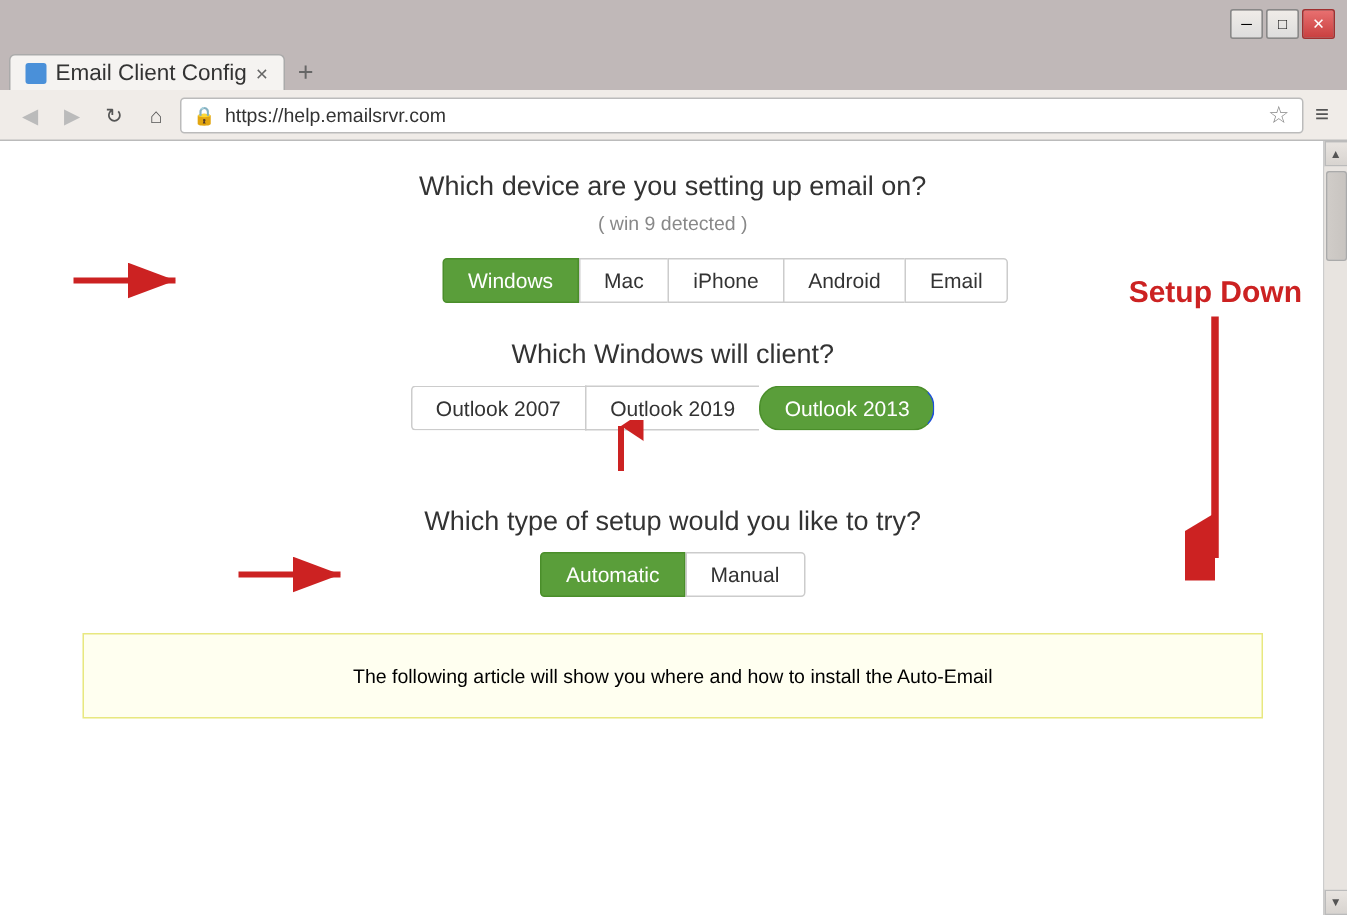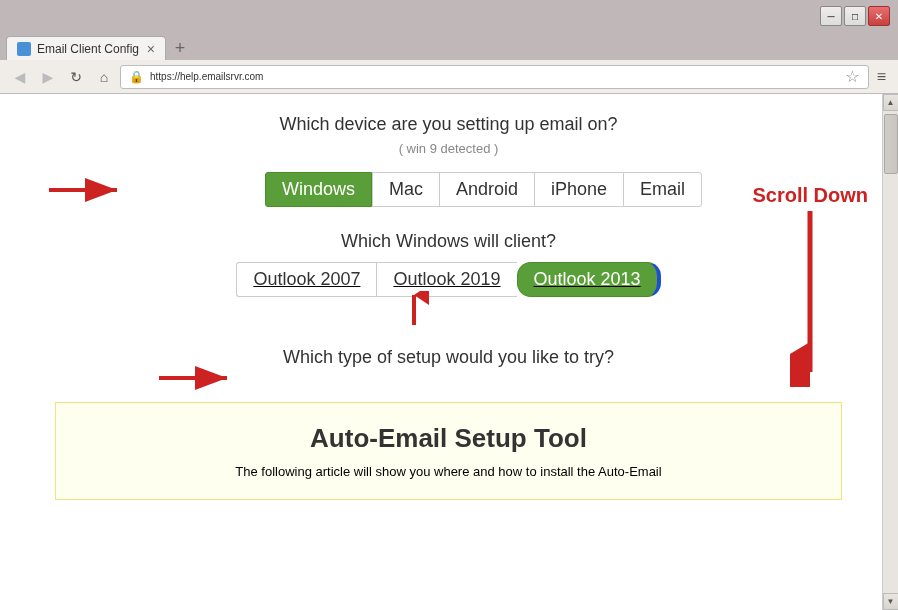--- a/index.html
+++ b/index.html
@@ -49,21 +49,21 @@
       border-radius: 2px;
       display: inline-block;
       flex-shrink: 0;
     }
 
     .tab-label {
       flex: 1;
       white-space: nowrap;
       overflow: hidden;
       text-overflow: ellipsis;
-      font-size: 12px;
+      font-size: 15px;
     }
 
     .tab-close {
       font-size: 14px;
       color: #666;
       cursor: pointer;
       line-height: 1;
     }
 
     .tab-new {
@@ -114,21 +114,21 @@
       height: 24px;
       gap: 6px;
     }
 
     .lock-icon {
       color: #888;
       font-size: 12px;
     }
 
     .address-text {
-      font-size: 10px;
+      font-size: 13px;
       color: #333;
       flex: 1;
     }
 
     .star-icon {
       color: #888;
       font-size: 16px;
       cursor: pointer;
     }
 
@@ -237,21 +237,21 @@
       color: #888;
       font-size: 13px;
       margin-bottom: 16px;
     }
 
     .btn-option {
       padding: 6px 16px;
       border: 1px solid #ccc;
       background: white;
       color: #333;
-      font-size: 18px;
+      font-size: 14px;
       cursor: pointer;
       border-right: none;
     }
 
     .btn-option:last-child {
       border-right: 1px solid #ccc;
     }
 
     .btn-option.active {
       background: #5a9e3a;
@@ -371,35 +371,35 @@
               <marker id="arrowhead1" markerWidth="8" markerHeight="6" refX="8" refY="3" orient="auto">
                 <polygon points="0 0, 8 3, 0 6" fill="#cc2222"></polygon>
               </marker>
             </defs>
             <line x1="4" y1="18" x2="72" y2="18" stroke="#cc2222" stroke-width="4" marker-end="url(#arrowhead1)"></line>
           </svg>
         </div>
         <div style="display:flex; margin-left:70px;">
           <button class="btn-option active" style="border-right:1px solid #4a8e2a; border-radius:3px 0 0 3px;">Windows</button>
           <button class="btn-option">Mac</button>
+          <button class="btn-option">iPhone</button>
           <button class="btn-option">Android</button>
-          <button class="btn-option">iPhone</button>
           <button class="btn-option" style="border-radius:0 3px 3px 0; border-right:1px solid #ccc;">Email</button>
         </div>
       </div>
     </div>
 
     <div class="section">
       <h2 class="question">Which Windows will client?</h2>
 
       <div class="client-btn-group" style="margin-top:10px;">
-        <div style="display:flex;text-decoration:underline;">
+        <div style="display:flex;">
           <button class="btn-option" style="border-radius:3px 0 0 3px;">Outlook 2007</button>
           <button class="btn-option">Outlook 2019</button>
-          <button class="btn-option active" style="border-right:4px solid #1d4ed8;border-radius:14px;">Outlook 2013</button>
+          <button class="btn-option active" style="border-right:1px solid #1d4ed8;border-radius:14px;">Outlook 2013</button>
         </div>
 
         <div style="position:absolute; bottom:-34px; left:calc(50% - 50px);">
           <svg width="30" height="36" viewBox="0 0 30 36">
             <defs>
               <marker id="arrowhead2" markerWidth="8" markerHeight="6" refX="4" refY="0" orient="auto">
                 <polygon points="0 6, 4 0, 8 6" fill="#cc2222"></polygon>
               </marker>
             </defs>
             <line x1="15" y1="34" x2="15" y2="4" stroke="#cc2222" stroke-width="4" marker-end="url(#arrowhead2)"></line>
@@ -415,32 +415,35 @@
         <div style="position:absolute; left: 100px; display:flex; align-items:center;">
           <svg width="80" height="36" viewBox="0 0 80 36">
             <defs>
               <marker id="arrowhead3" markerWidth="8" markerHeight="6" refX="8" refY="3" orient="auto">
                 <polygon points="0 0, 8 3, 0 6" fill="#cc2222"></polygon>
               </marker>
             </defs>
             <line x1="4" y1="18" x2="72" y2="18" stroke="#cc2222" stroke-width="4" marker-end="url(#arrowhead3)"></line>
           </svg>
         </div>
+        <div style="display:flex; margin-left:0px;">
+          <button class="btn-option active" style="border-right:1px solid #4a8e2a; border-radius:3px 0 0 3px;">Automatic</button>
+          <button class="btn-option" style="border-radius:0 3px 3px 0; border-right:1px solid #ccc;">Manual</button>
+        </div>
       </div>
     </div>
 
     <div class="yellow-box" style="margin-top:24px;">
-      <h2>Auto-Email Setup Tool</h2>
       <p>The following article will show you where and how to install the Auto-Email</p>
     </div>
 
   </div>
 
   <div style="position:absolute; right:30px; top:90px; display:flex; flex-direction:column; align-items:center;">
-    <span style="color:#cc2222; font-size:20px; font-weight:bold;">Scroll Down</span>
+    <span style="color:#cc2222; font-size:20px; font-weight:bold;">Setup Down</span>
     <svg width="40" height="180" viewBox="0 0 40 180">
       <defs>
         <marker id="arrowhead4" markerWidth="12" markerHeight="10" refX="6" refY="0" orient="auto">
           <polygon points="0 0, 12 0, 6 10" fill="#cc2222"></polygon>
         </marker>
       </defs>
       <line x1="20" y1="4" x2="20" y2="165" stroke="#cc2222" stroke-width="5" marker-end="url(#arrowhead4)"></line>
     </svg>
   </div>
 

